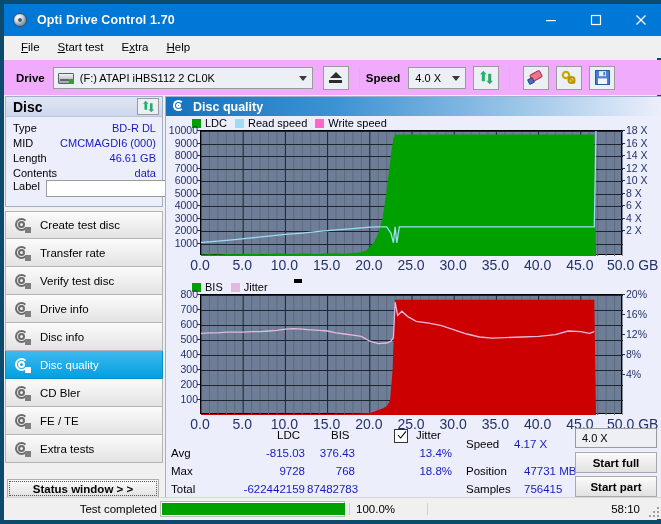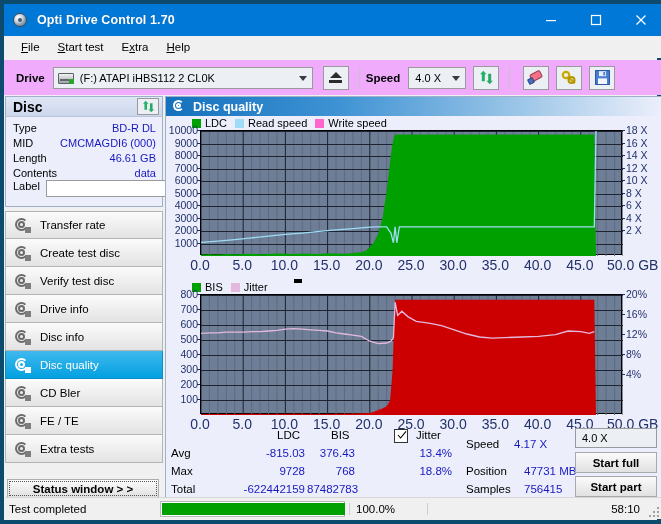--- a/index.html
+++ b/index.html
@@ -265,21 +265,21 @@
     display:flex;align-items:center;justify-content:center;
     font-size:11.5px; font-weight:bold;
   }
 
   
   #statusbar {
     position:absolute; left:1px; bottom:1px; width:657px; height:22px;
     background:#f0f0f0; border-top:1px solid #d6d6d6;
     display:flex; align-items:center;
   }
-  #sb-text { width:152px; padding-left:4px; font-size:11.5px; }
+  #sb-text { width:152px; padding-left:4px; font-size:11.5px;text-align:right; }
   #sb-progress-cell {
     width:185px; height:16px; margin-left:3px;
     border:1px solid #b9b9b9; background:#fff; position:relative;
   }
   #sb-progress-fill { position:absolute;left:1px;top:1px;bottom:1px;background:#00a000; }
   #sb-pct { width:78px; text-align:left; padding-left:6px; font-size:11.5px; border-left:1px solid #cfcfcf; margin-left:4px;}
   #sb-time { flex:1; text-align:right; padding-right:22px; font-size:11.5px; border-left:1px solid #cfcfcf;}
   #sb-grip { position:absolute;right:3px;bottom:2px;width:10px;height:10px; }
   #sb-grip i{position:absolute;width:2px;height:2px;background:#a0a0a0;}
 </style>
@@ -415,29 +415,29 @@
       </div>
     </div>
 
     <div id="navlist">
       <div class="nav-item">
         <span class="nav-ico">
             <i class="d"></i>
             <i class="c"></i>
             <i class="m"></i>
           </span>
-        <span class="lbl">Transfer rate</span>
+        <span class="lbl">Create test disc</span>
       </div>
       <div class="nav-item">
         <span class="nav-ico">
             <i class="d"></i>
             <i class="c"></i>
             <i class="m"></i>
           </span>
-        <span class="lbl">Create test disc</span>
+        <span class="lbl">Transfer rate</span>
       </div>
       <div class="nav-item">
         <span class="nav-ico">
             <i class="d"></i>
             <i class="c"></i>
             <i class="m"></i>
           </span>
         <span class="lbl">Verify test disc</span>
       </div>
       <div class="nav-item">

